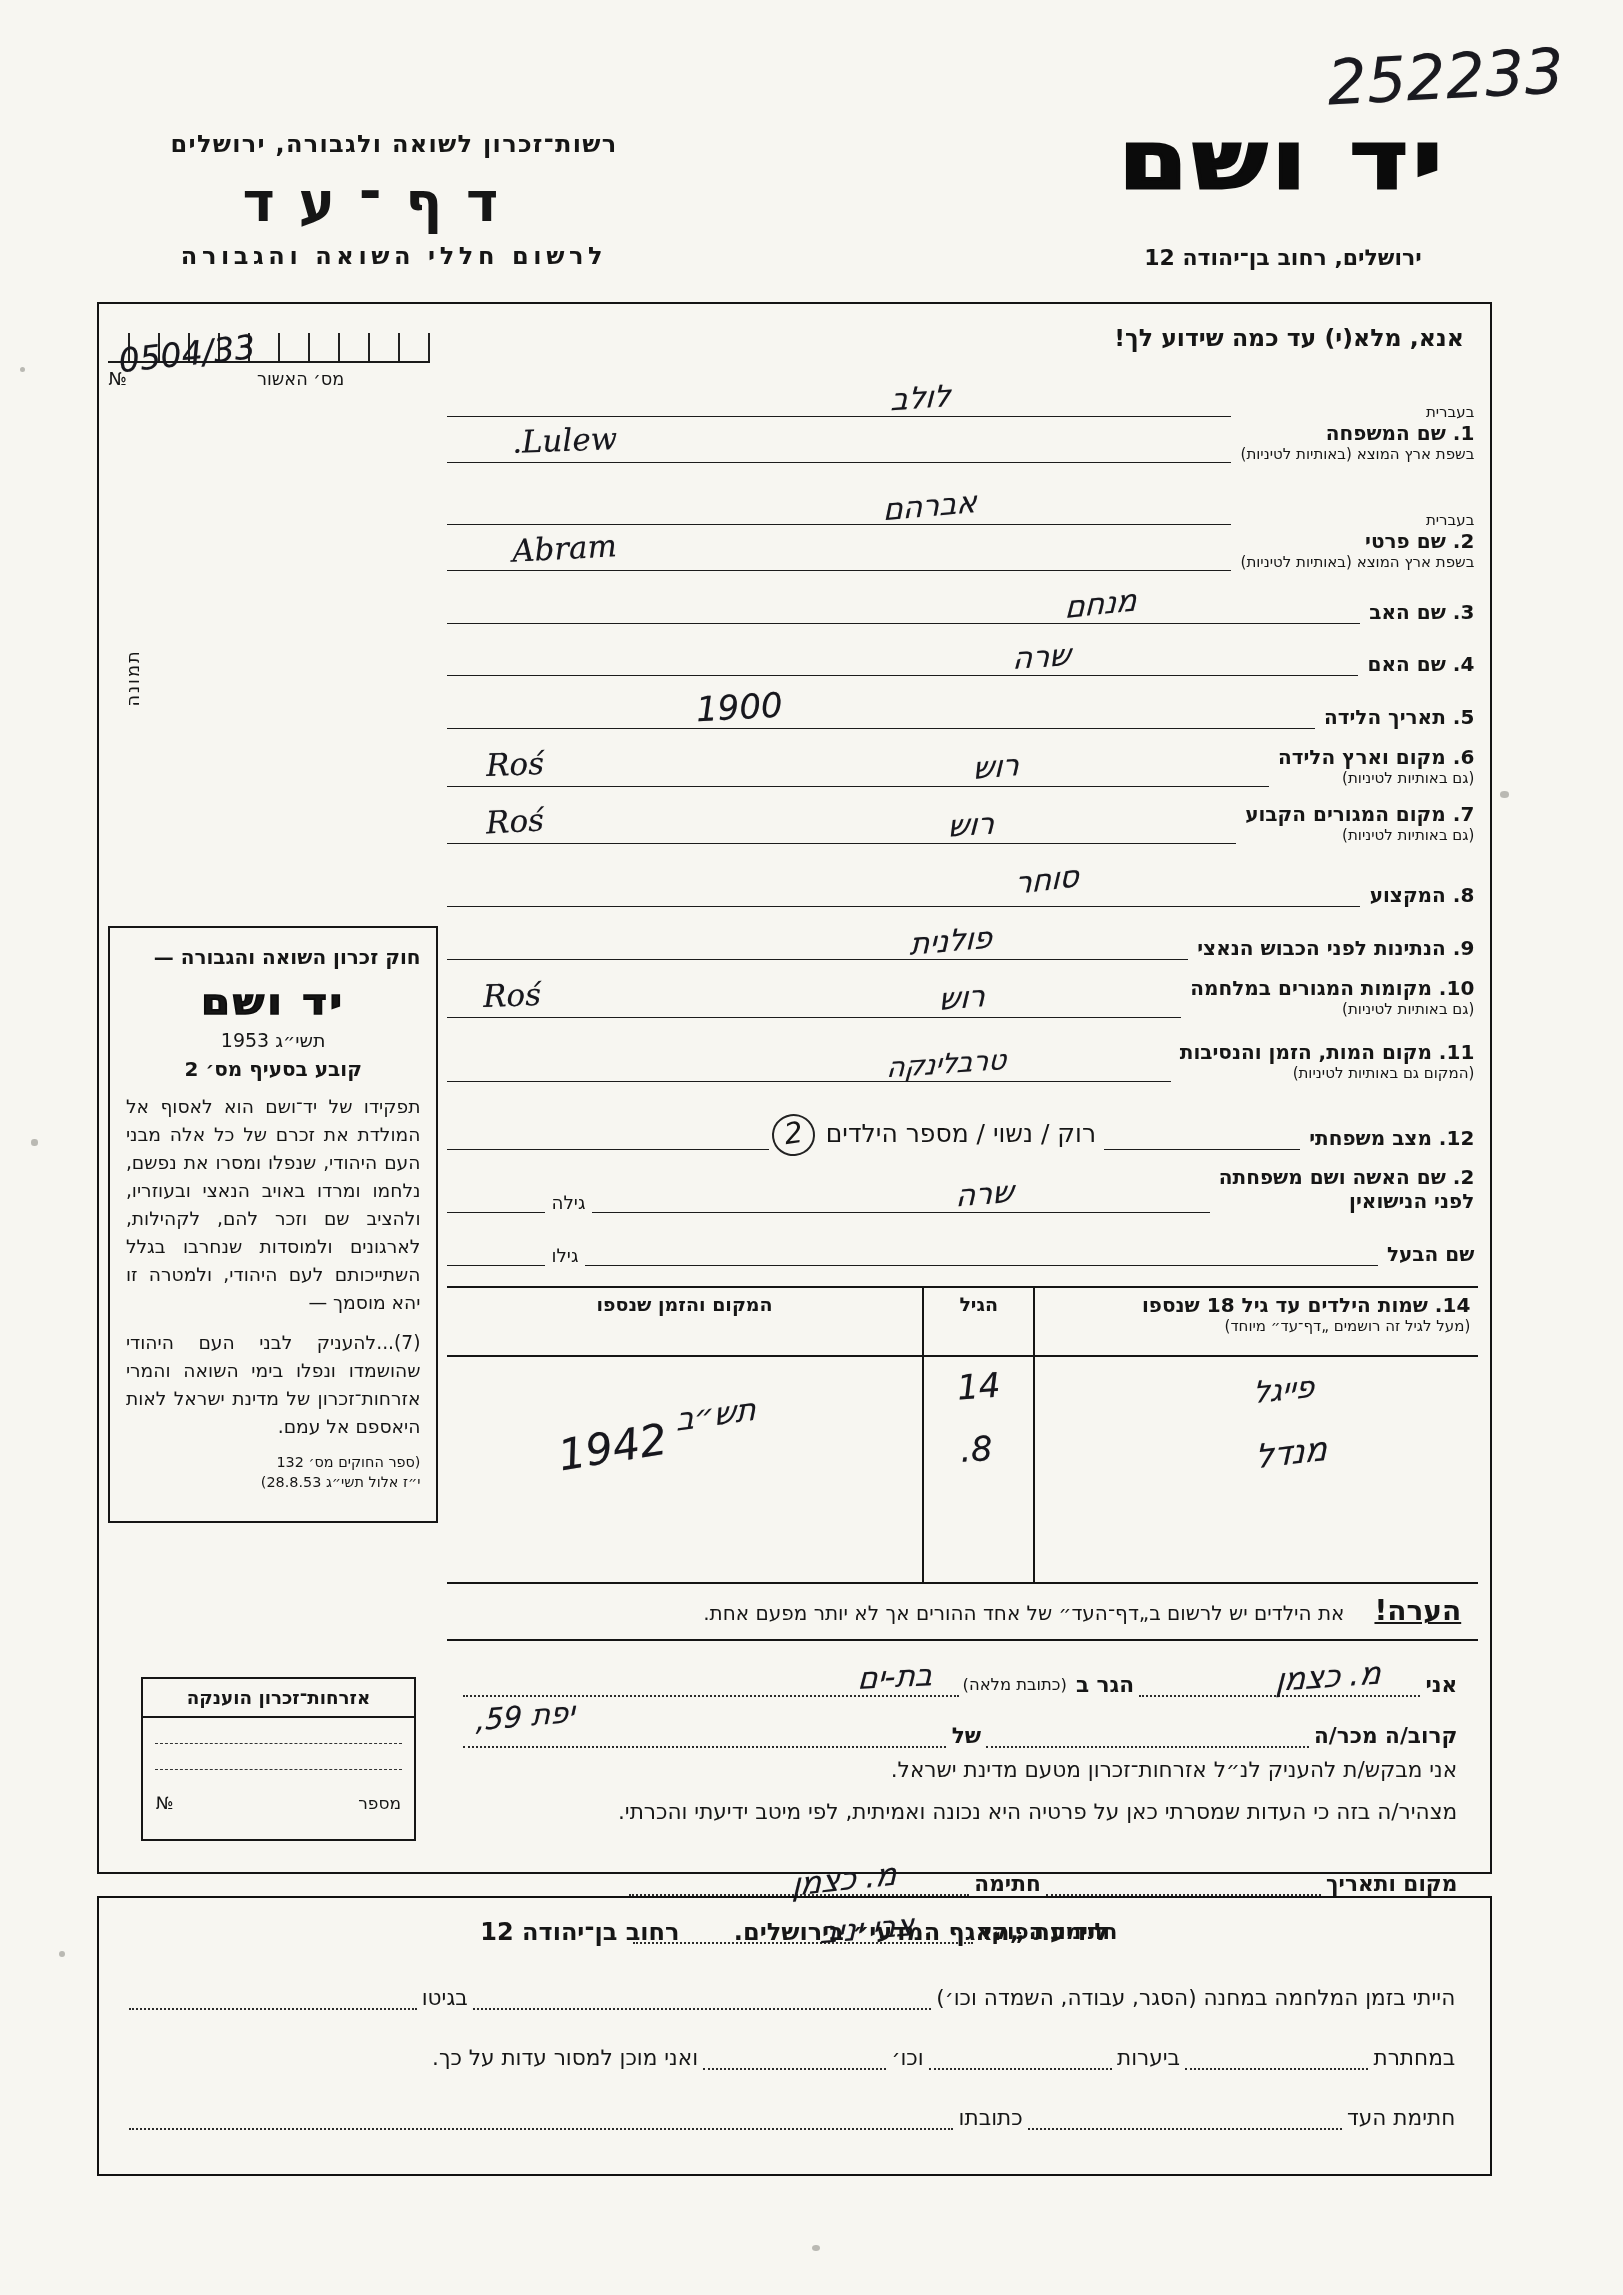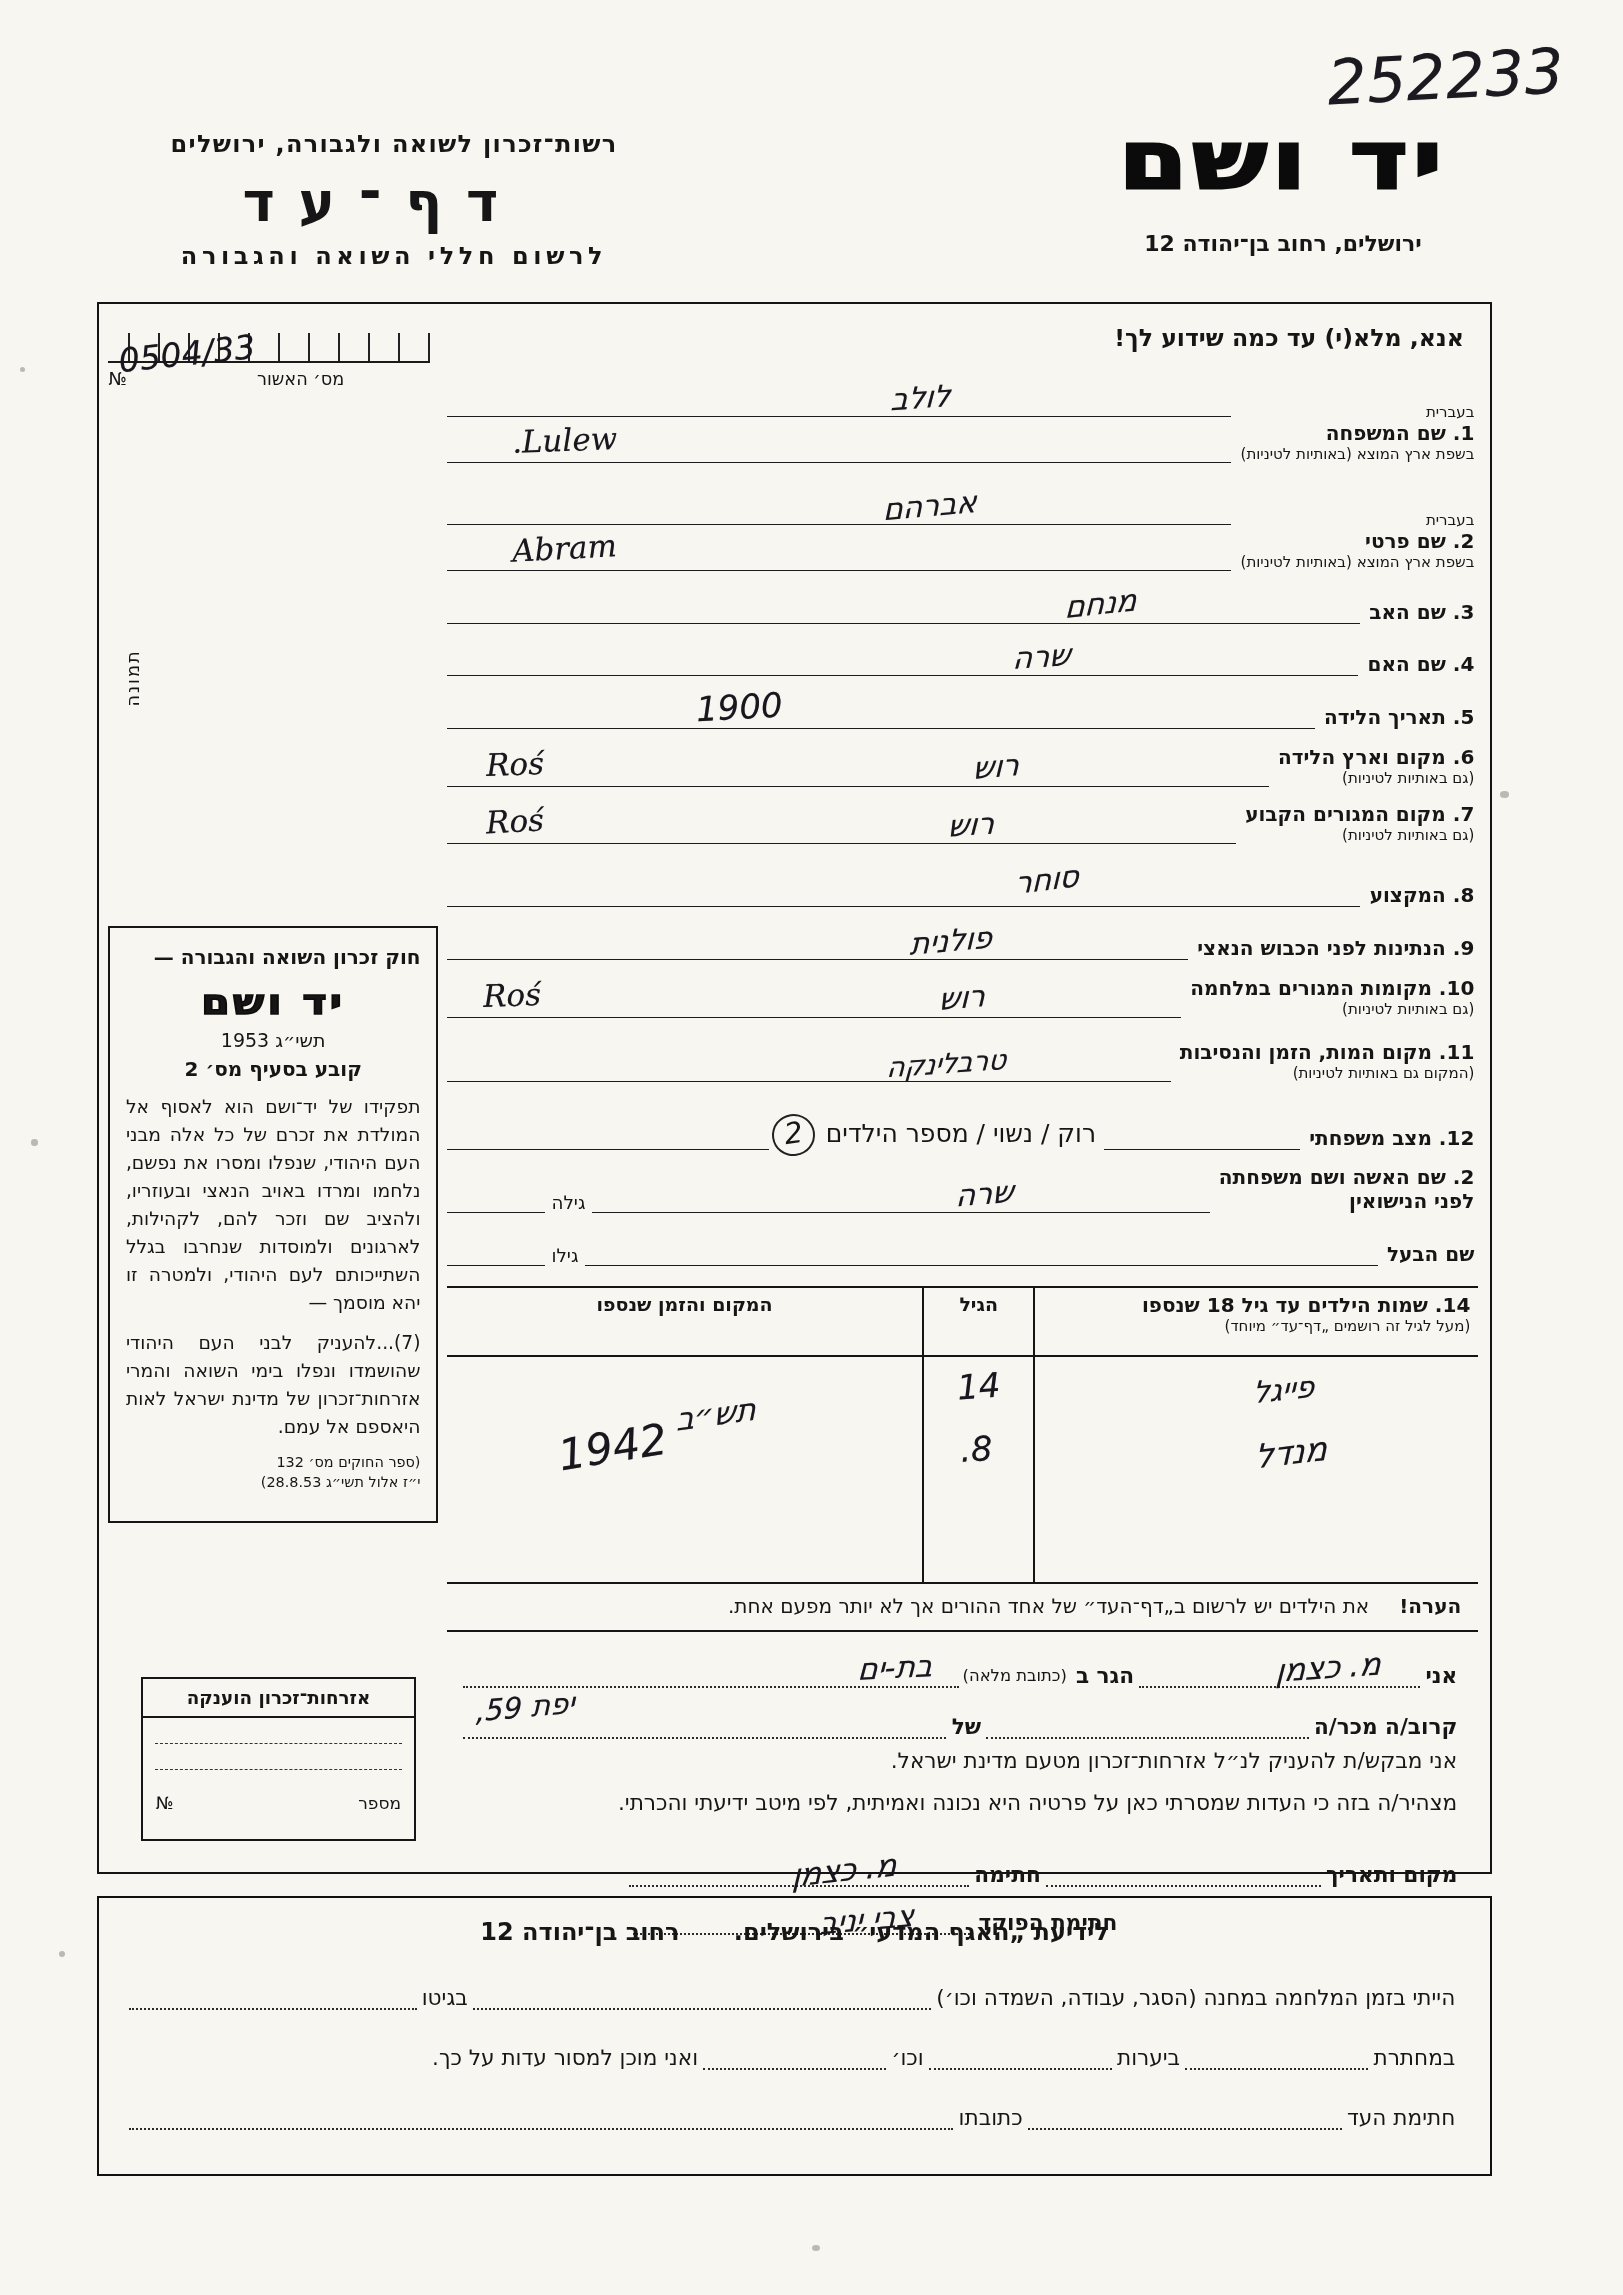--- a/index.html
+++ b/index.html
@@ -30,21 +30,21 @@
             transform:rotate(-3deg); color:#1a1a20; text-shadow:0 0 0.7px rgba(0,0,0,.4); }
   .hdr-block { left:165px; top:130px; width:458px; text-align:center; }
   .hdr-auth { font-size:24px; font-weight:bold; letter-spacing:1.3px; }
   .hdr-title { font-size:55px; font-weight:bold; letter-spacing:23.6px; margin-top:11.8px; padding-right:23.6px; }
   .hdr-sub { font-size:24px; font-weight:bold; letter-spacing:4.6px; margin-top:7.9px; }
   .logo-wrap { left:1057px; top:103px; width:452px; text-align:center; }
   .logo-main {
     font-size:98px; font-weight:bold; color:#0b0b0b; letter-spacing:5.2px;
     -webkit-text-stroke:3.9px #0b0b0b; transform:scaleY(.82); display:inline-block;
   }
-  .hdr-addr { left:1057px; top:231px; width:452px; text-align:center; font-size:22px; font-weight:bold; }
+  .hdr-addr { left:1057px; top:245px; width:452px; text-align:center; font-size:22px; font-weight:bold; }
 
   
   .form-box { left:97px; top:302px; width:1395px; height:1572px; border:2.6px solid #141414; }
 
   
   .ruler {
     left:9.2px; top:29px; width:322px; height:30px;
     border-bottom:2px solid #1a1a1a;
     background:repeating-linear-gradient(to left, #222 0 2px, transparent 2px 30px);
   }
@@ -94,21 +94,21 @@
   .tc-names { width:445px; border-left:2px solid #151515; }
   .tc-age  { width:111px; border-left:2px solid #151515; }
   .tc-place{ flex:1; }
   .thead { border-bottom:2px solid #151515; height:69px; padding:5.2px 7.9px 0; }
   .tc-names .thead { text-align:right; }
   .tc-age .thead, .tc-place .thead { text-align:center; font-size:19px; font-weight:bold; }
   .tbody { position:relative; height:225px; }
 
   
   .note { border-top:2px solid #151515; border-bottom:2.6px solid #151515; padding:10.5px 17px 11.8px; font-size:20px; }
-  .note b { margin-left:30px; font-size:20px; }
+  .note b { margin-left:30px; font-size:28px;text-decoration:underline; }
   .drow { display:flex; align-items:flex-end; margin-top:21px; padding:0 15.7px; font-size:21.6px; }
   .dlab { font-weight:bold; white-space:nowrap; padding:0 5.2px; }
   .dsub { font-size:16.4px; white-space:nowrap; padding:0 3.9px 2.6px; }
   .dline { border-bottom:2px dotted #2a2a2a; height:30px; position:relative; }
   .dtext { padding:0 21px; font-size:21.6px; margin-top:17px; }
 
   
   .bottom-box { left:97px; top:1896px; width:1395px; height:280px; border:2.6px solid #111; padding:17px 29.5px; }
   .btitle { text-align:center; font-size:24px; font-weight:bold; margin-top:2.6px; }
   .btitle .addr { margin-right:46px; }

